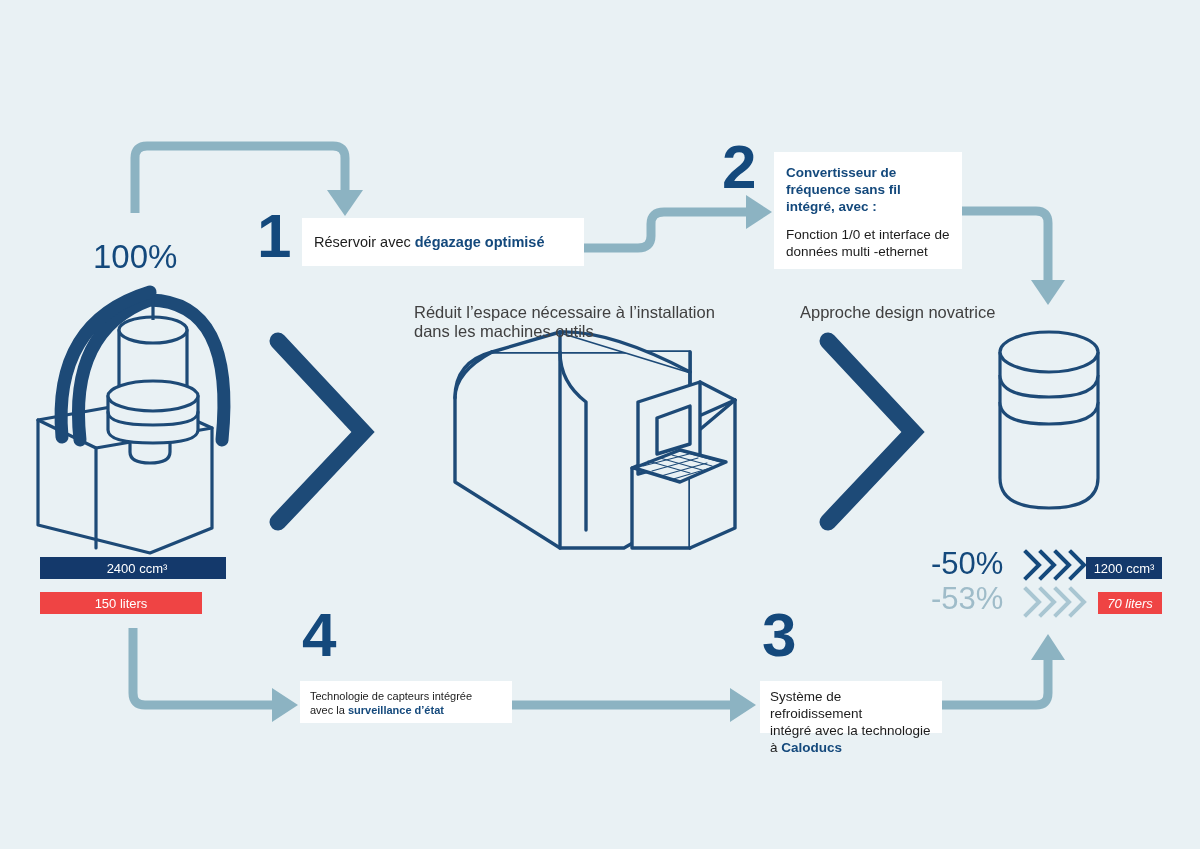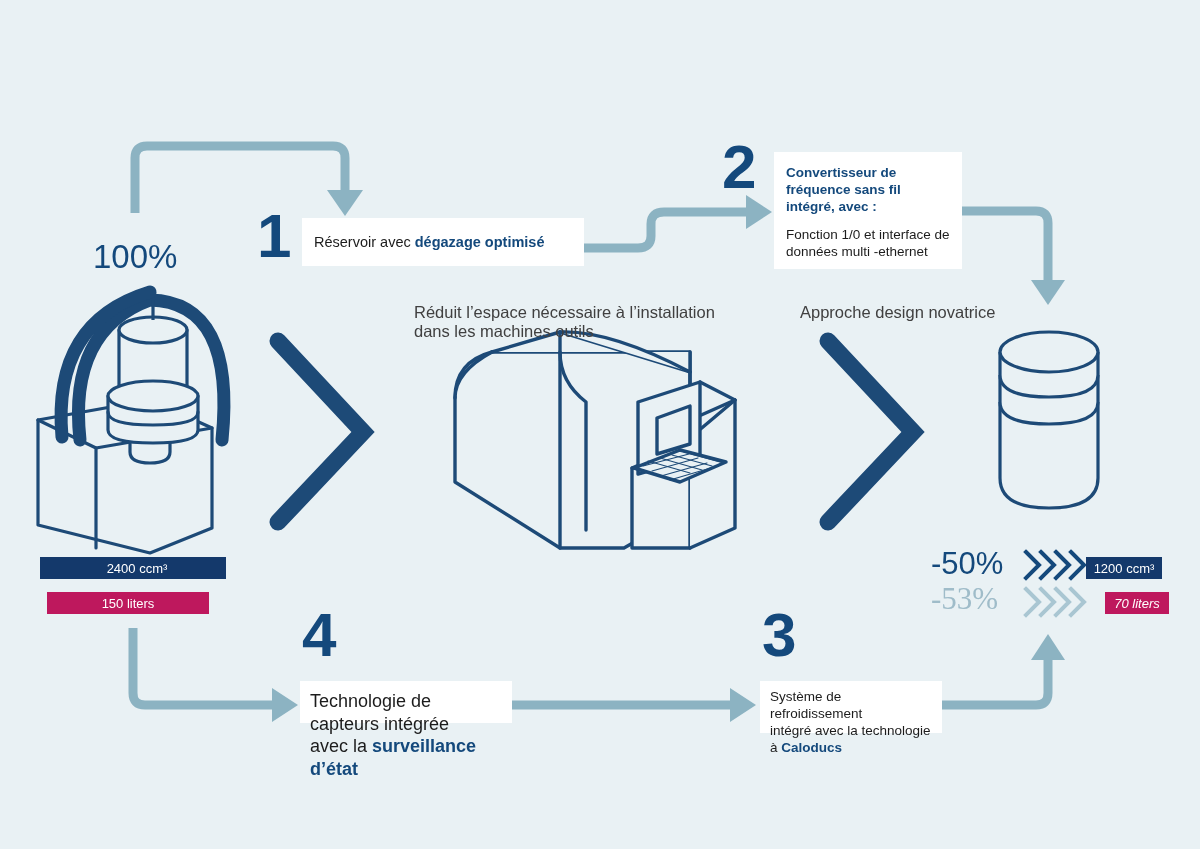--- a/index.html
+++ b/index.html
@@ -34,21 +34,21 @@
     color:#1c1c1c;
     font-size:14.5px;
     line-height:1.25;
   }
   .callout b{color:#14497c;}
   .callout .head{color:#14497c;font-weight:bold;margin-bottom:11px;}
 
   #box1{left:302px;top:218px;width:282px;height:48px;padding:15px 12px 0 12px;}
   #box2{left:774px;top:152px;width:188px;height:117px;padding:13px 12px 0 12px;font-size:13.5px;}
   #box3{left:760px;top:681px;width:182px;height:52px;padding:8px 10px 0 10px;font-size:13.5px;}
-  #box4{left:300px;top:681px;width:212px;height:42px;padding:9px 10px 0 10px;font-size:18px;}
+  #box4{left:300px;top:681px;width:212px;height:42px;padding:9px 10px 0 10px;font-size:11px;}
 
   
   .headline{
     color:#404040;
     font-weight:normal;
     font-size:16.5px;
     line-height:1.15;
   }
   #head-machine{left:414px;top:303px;width:340px;}
   #head-design{left:800px;top:303px;width:200px;}
@@ -64,30 +64,30 @@
   
   .badge{
     color:#ffffff;
     font-size:13px;
     text-align:center;
     box-sizing:border-box;
     line-height:1;
     display:flex;align-items:center;justify-content:center;
   }
   .badge.dark{background:#14396b;}
-  .badge.light{background:#be185d;margin-left:7px;}
+  .badge.light{background:#ef4444;}
   #badge-ccm-left{left:40px;top:557px;width:186px;height:22px;padding-left:8px;}
   #badge-lit-left{left:40px;top:592px;width:162px;height:22px;}
   #badge-ccm-right{left:1086px;top:557px;width:76px;height:22px;}
   #badge-lit-right{left:1098px;top:592px;width:64px;height:22px;font-style:italic;}
 
   
   .redpct{font-size:31px;line-height:1;}
   #red50{left:931px;top:548px;color:#14497c;}
-  #red53{left:931px;top:583px;color:#9fbcc9;font-family:Liberation Serif, serif;}
+  #red53{left:931px;top:583px;color:#9fbcc9;}
 </style>
 </head>
 <body>
 
 <div id="stage">
 
   <svg id="art" viewBox="0 0 1200 849">
 
     <g>
       <path d="M135 213 L135 158 Q135 146 147 146 L333 146 Q345 146 345 158 L345 190" fill="none" stroke="#8cb3c2" stroke-width="9" stroke-linecap="butt"></path>

